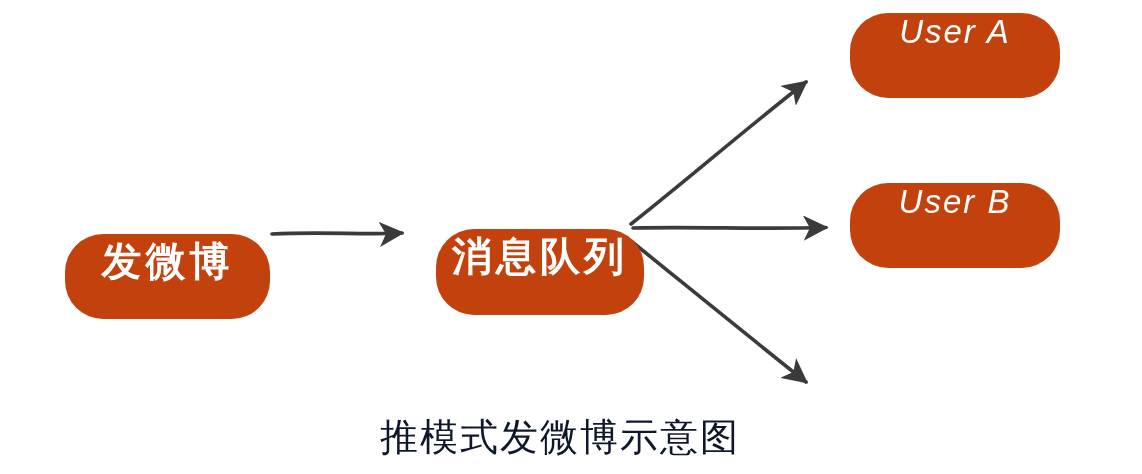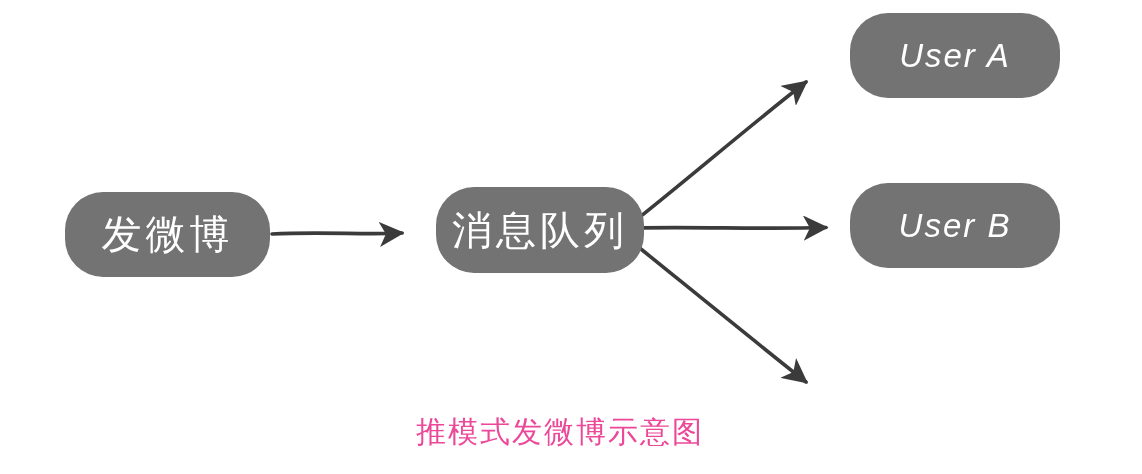--- a/index.html
+++ b/index.html
@@ -17,54 +17,55 @@
   }
   .edges-layer {
     position: absolute;
     left: 0; top: 0;
     width: 1142px;
     height: 474px;
     pointer-events: none;
   }
   .node {
     position: absolute;
-    background: #737373;
+    background: #c2410c;
     border-radius: 38px;
     display: flex;
-    align-items: center;
+    align-items: flex-start;
     justify-content: center;
     color: #ffffff;
     box-sizing: border-box;
   }
   .node-cn {
     font-size: 40px;
     letter-spacing: 4px;
-    font-weight: 400;
+    font-weight: 700;
+    margin-top: 42px;
   }
   .node-latin {
     font-size: 33px;
     font-style: italic;
     letter-spacing: 2px;
     font-weight: 500;
   }
   .node-post   { left: 65px;  top: 192px; width: 205px; height: 85px; }
   .node-queue  { left: 436px; top: 187px; width: 208px; height: 86px; }
   .node-user-a { left: 850px; top: 13px;  width: 210px; height: 85px; }
   .node-user-b { left: 850px; top: 183px; width: 210px; height: 85px; }
   .node-user-c { left: 850px; top: 346px; width: 210px; height: 84px; }
   .caption {
     position: absolute;
     left: 340px;
     top: 412px;
     width: 440px;
     text-align: center;
-    font-size: 30px;
+    font-size: 38px;
     letter-spacing: 2px;
     font-weight: 500;
-    color: #ec4899;
+    color: #0f172a;
     white-space: nowrap;
   }
 </style>
 </head>
 <body>
 
 <div class="canvas">
 
   <svg class="edges-layer" viewBox="0 0 1142 474" xmlns="http://www.w3.org/2000/svg">
     <defs>

